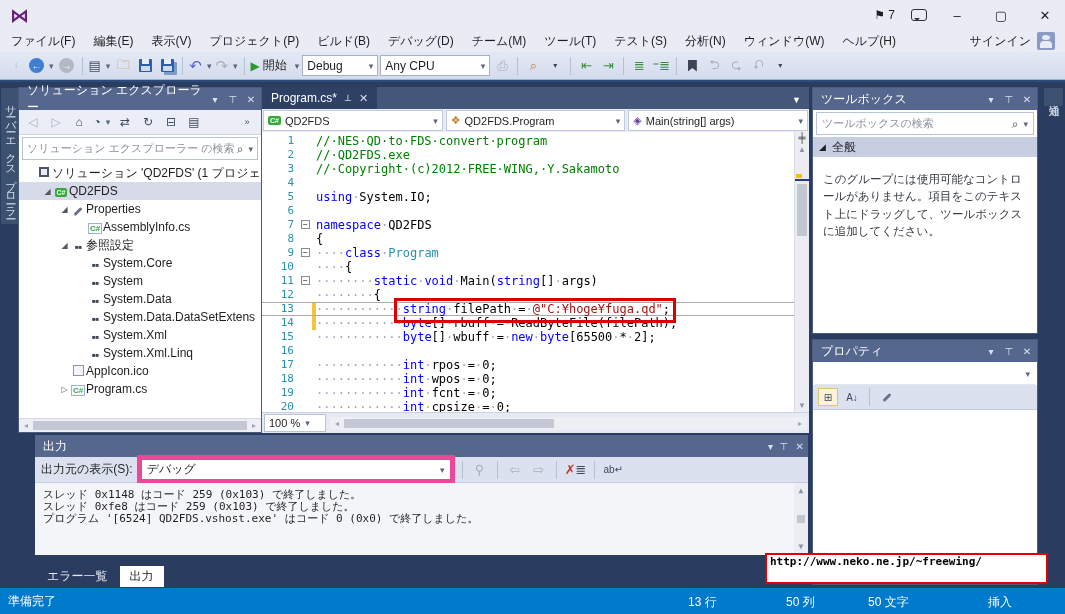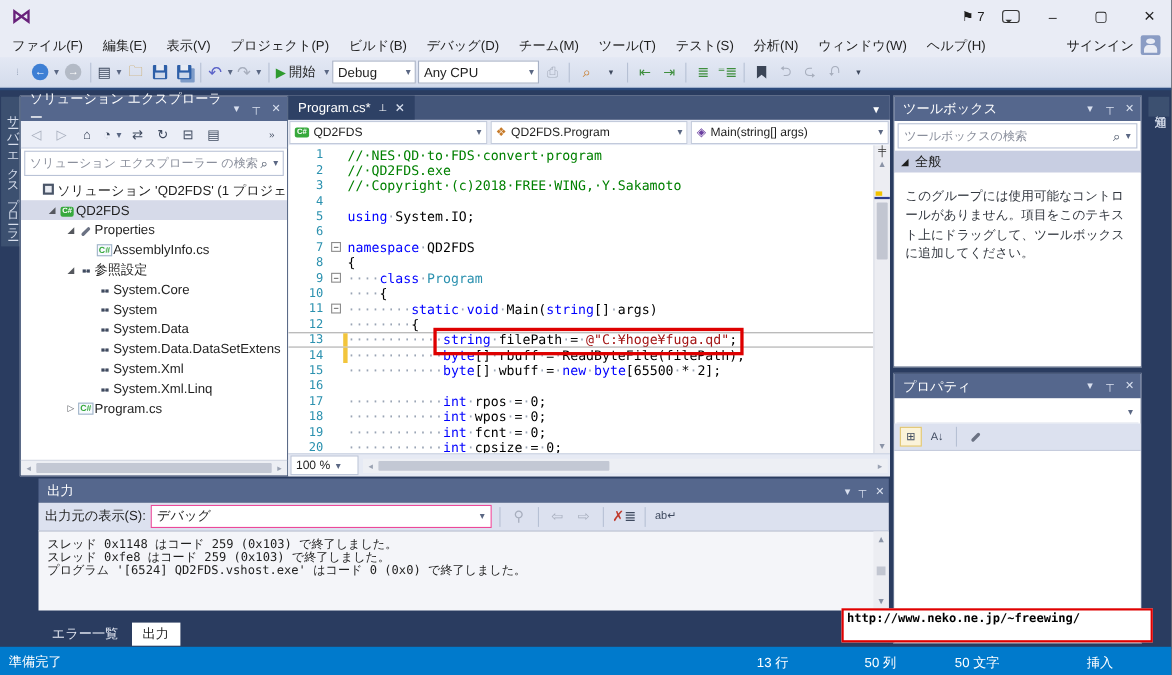--- a/index.html
+++ b/index.html
@@ -117,21 +117,21 @@
   #properties{left:812px;top:257px;width:226px;height:246px;display:flex;flex-direction:column;}
   .prop-combo{height:20px;margin:2px 2px 0;background:#fff;display:flex;align-items:center;justify-content:flex-end;padding:0 5px;border-bottom:1px solid #E3E6EE;}
   .prop-tools{height:24px;background:#DCE1EF;display:flex;align-items:center;gap:4px;padding:0 5px;border-bottom:1px solid #C6CCDD;}
   .pt{width:20px;height:18px;display:flex;align-items:center;justify-content:center;font-size:10px;color:#3F4A5F;}
   .pt.sel{background:#FBF3D9;border:1px solid #E0C56E;box-sizing:border-box;}
   .prop-body{flex:1;background:#fff;}
   
   #output{left:35px;top:353px;width:773px;height:152px;display:flex;flex-direction:column;background:#2A3C60;border:none;}
   .out-head{height:22px;background:#55678D;color:#fff;display:flex;align-items:center;padding:0 4px 0 8px;}
   .out-tools{height:25px;background:#DCE1EF;display:flex;align-items:center;gap:4px;padding:0 6px;border-bottom:1px solid #C6CCDD;}
-  .out-combo{width:298px;height:19px;background:#fff;border:1px solid #ec4899;display:flex;align-items:center;padding:0 5px;font-size:12px;justify-content:space-between;}
+  .out-combo{width:298px;height:19px;background:#fff;border:5px solid #ec4899;display:flex;align-items:center;padding:0 5px;font-size:12px;justify-content:space-between;}
   .out-body{flex:1;background:#F4F5F9;position:relative;font-family:"DejaVu Sans Mono","Liberation Mono",monospace;
             font-size:11px;line-height:12px;color:#1E1E1E;padding:6px 0 0 8px;overflow:hidden;}
   .out-vscroll{position:absolute;right:0;top:0;bottom:0;width:14px;background:#ECEDF2;display:flex;flex-direction:column;align-items:center;justify-content:space-between;padding:2px 0;box-sizing:border-box;}
   .out-tabs{height:32px;display:flex;align-items:flex-end;gap:2px;background:#2A3C60;padding-left:2px;}
   .out-tab{height:21px;display:flex;align-items:center;padding:0 10px;font-size:12px;color:#E6EAF4;}
   .out-tab.active{background:#fff;color:#1E1E1E;}
   
   .watermark{position:absolute;left:765px;top:471px;width:283px;height:31px;background:#fff;border:2px solid #E00000;
              box-sizing:border-box;font-family:"DejaVu Sans Mono","Liberation Mono",monospace;font-size:11px;
              font-weight:bold;line-height:13px;color:#000;padding:0 3px;z-index:9;white-space:nowrap;overflow:hidden;}
@@ -331,20 +331,26 @@
             <span>System.Xml</span>
           </div>
           <div class="tree-row">
             <span style="width: 57px; flex: 0 0 auto;"></span>
             <span class="arrow"></span>
             <span class="ticon"><span class="ic-ref">■-■</span></span>
             <span>System.Xml.Linq</span>
           </div>
           <div class="tree-row">
             <span style="width: 40px; flex: 0 0 auto;"></span>
+            <span class="arrow"></span>
+            <span class="ticon"><span class="ic-img"></span></span>
+            <span>AppIcon.ico</span>
+          </div>
+          <div class="tree-row">
+            <span style="width: 40px; flex: 0 0 auto;"></span>
             <span class="arrow">▷</span>
             <span class="ticon"><span class="ic-csf">C#</span></span>
             <span>Program.cs</span>
           </div>
         </div>
       <div class="hscroll">
         <span class="hs-arrow">◂</span>
         <span class="hs-thumb" style="flex:1;"></span>
         <span class="hs-arrow">▸</span>
       </div>
@@ -374,21 +380,21 @@
           <span style="color:#6A3FA0;margin-right:4px;">◈</span>
           <span>Main(string[] args)</span>
             <span class="caret">▾</span>
         </div>
       </div>
       <div class="code-wrap">
         <div class="code-area" id="code-lines">
           <div class="red-box"></div>
         <div class="cl"><span class="ln">1</span><span class="fold"></span><span class="chg"></span><span class="txt"><span class="tok-c">//·NES·QD·to·FDS·convert·program</span></span></div>
             <div class="cl"><span class="ln">2</span><span class="fold"></span><span class="chg"></span><span class="txt"><span class="tok-c">//·QD2FDS.exe</span></span></div>
-            <div class="cl"><span class="ln">3</span><span class="fold"></span><span class="chg"></span><span class="txt"><span class="tok-c">//·Copyright·(c)2018·FREE·WING,·Y.Sakamoto</span></span></div>
+            <div class="cl"><span class="ln">3</span><span class="fold"></span><span class="chg"></span><span class="txt"><span class="tok-c">//·Copyright·(c)2012·FREE·WING,·Y.Sakamoto</span></span></div>
             <div class="cl"><span class="ln">4</span><span class="fold"></span><span class="chg"></span><span class="txt"></span></div>
             <div class="cl"><span class="ln">5</span><span class="fold"></span><span class="chg"></span><span class="txt"><span class="tok-k">using</span><span class="tok-w">·</span><span class="tok-p">System.IO;</span></span></div>
             <div class="cl"><span class="ln">6</span><span class="fold"></span><span class="chg"></span><span class="txt"></span></div>
             <div class="cl"><span class="ln">7</span><span class="fold"><span class="foldbox">−</span></span><span class="chg"></span><span class="txt"><span class="tok-k">namespace</span><span class="tok-w">·</span><span class="tok-p">QD2FDS</span></span></div>
             <div class="cl"><span class="ln">8</span><span class="fold"></span><span class="chg"></span><span class="txt"><span class="tok-p">{</span></span></div>
             <div class="cl"><span class="ln">9</span><span class="fold"><span class="foldbox">−</span></span><span class="chg"></span><span class="txt"><span class="tok-w">····</span><span class="tok-k">class</span><span class="tok-w">·</span><span class="tok-t">Program</span></span></div>
             <div class="cl"><span class="ln">10</span><span class="fold"></span><span class="chg"></span><span class="txt"><span class="tok-w">····</span><span class="tok-p">{</span></span></div>
             <div class="cl"><span class="ln">11</span><span class="fold"><span class="foldbox">−</span></span><span class="chg"></span><span class="txt"><span class="tok-w">········</span><span class="tok-k">static</span><span class="tok-w">·</span><span class="tok-k">void</span><span class="tok-w">·</span><span class="tok-p">Main(</span><span class="tok-k">string</span><span class="tok-p">[]</span><span class="tok-w">·</span><span class="tok-p">args)</span></span></div>
             <div class="cl"><span class="ln">12</span><span class="fold"></span><span class="chg"></span><span class="txt"><span class="tok-w">········</span><span class="tok-p">{</span></span></div>
             <div class="cl current changed"><span class="ln">13</span><span class="fold"></span><span class="chg"></span><span class="txt"><span class="tok-w">············</span><span class="tok-k">string</span><span class="tok-w">·</span><span class="tok-p">filePath</span><span class="tok-w">·</span><span class="tok-p">=</span><span class="tok-w">·</span><span class="tok-s">@"C:¥hoge¥fuga.qd"</span><span class="tok-p">;</span></span></div>

